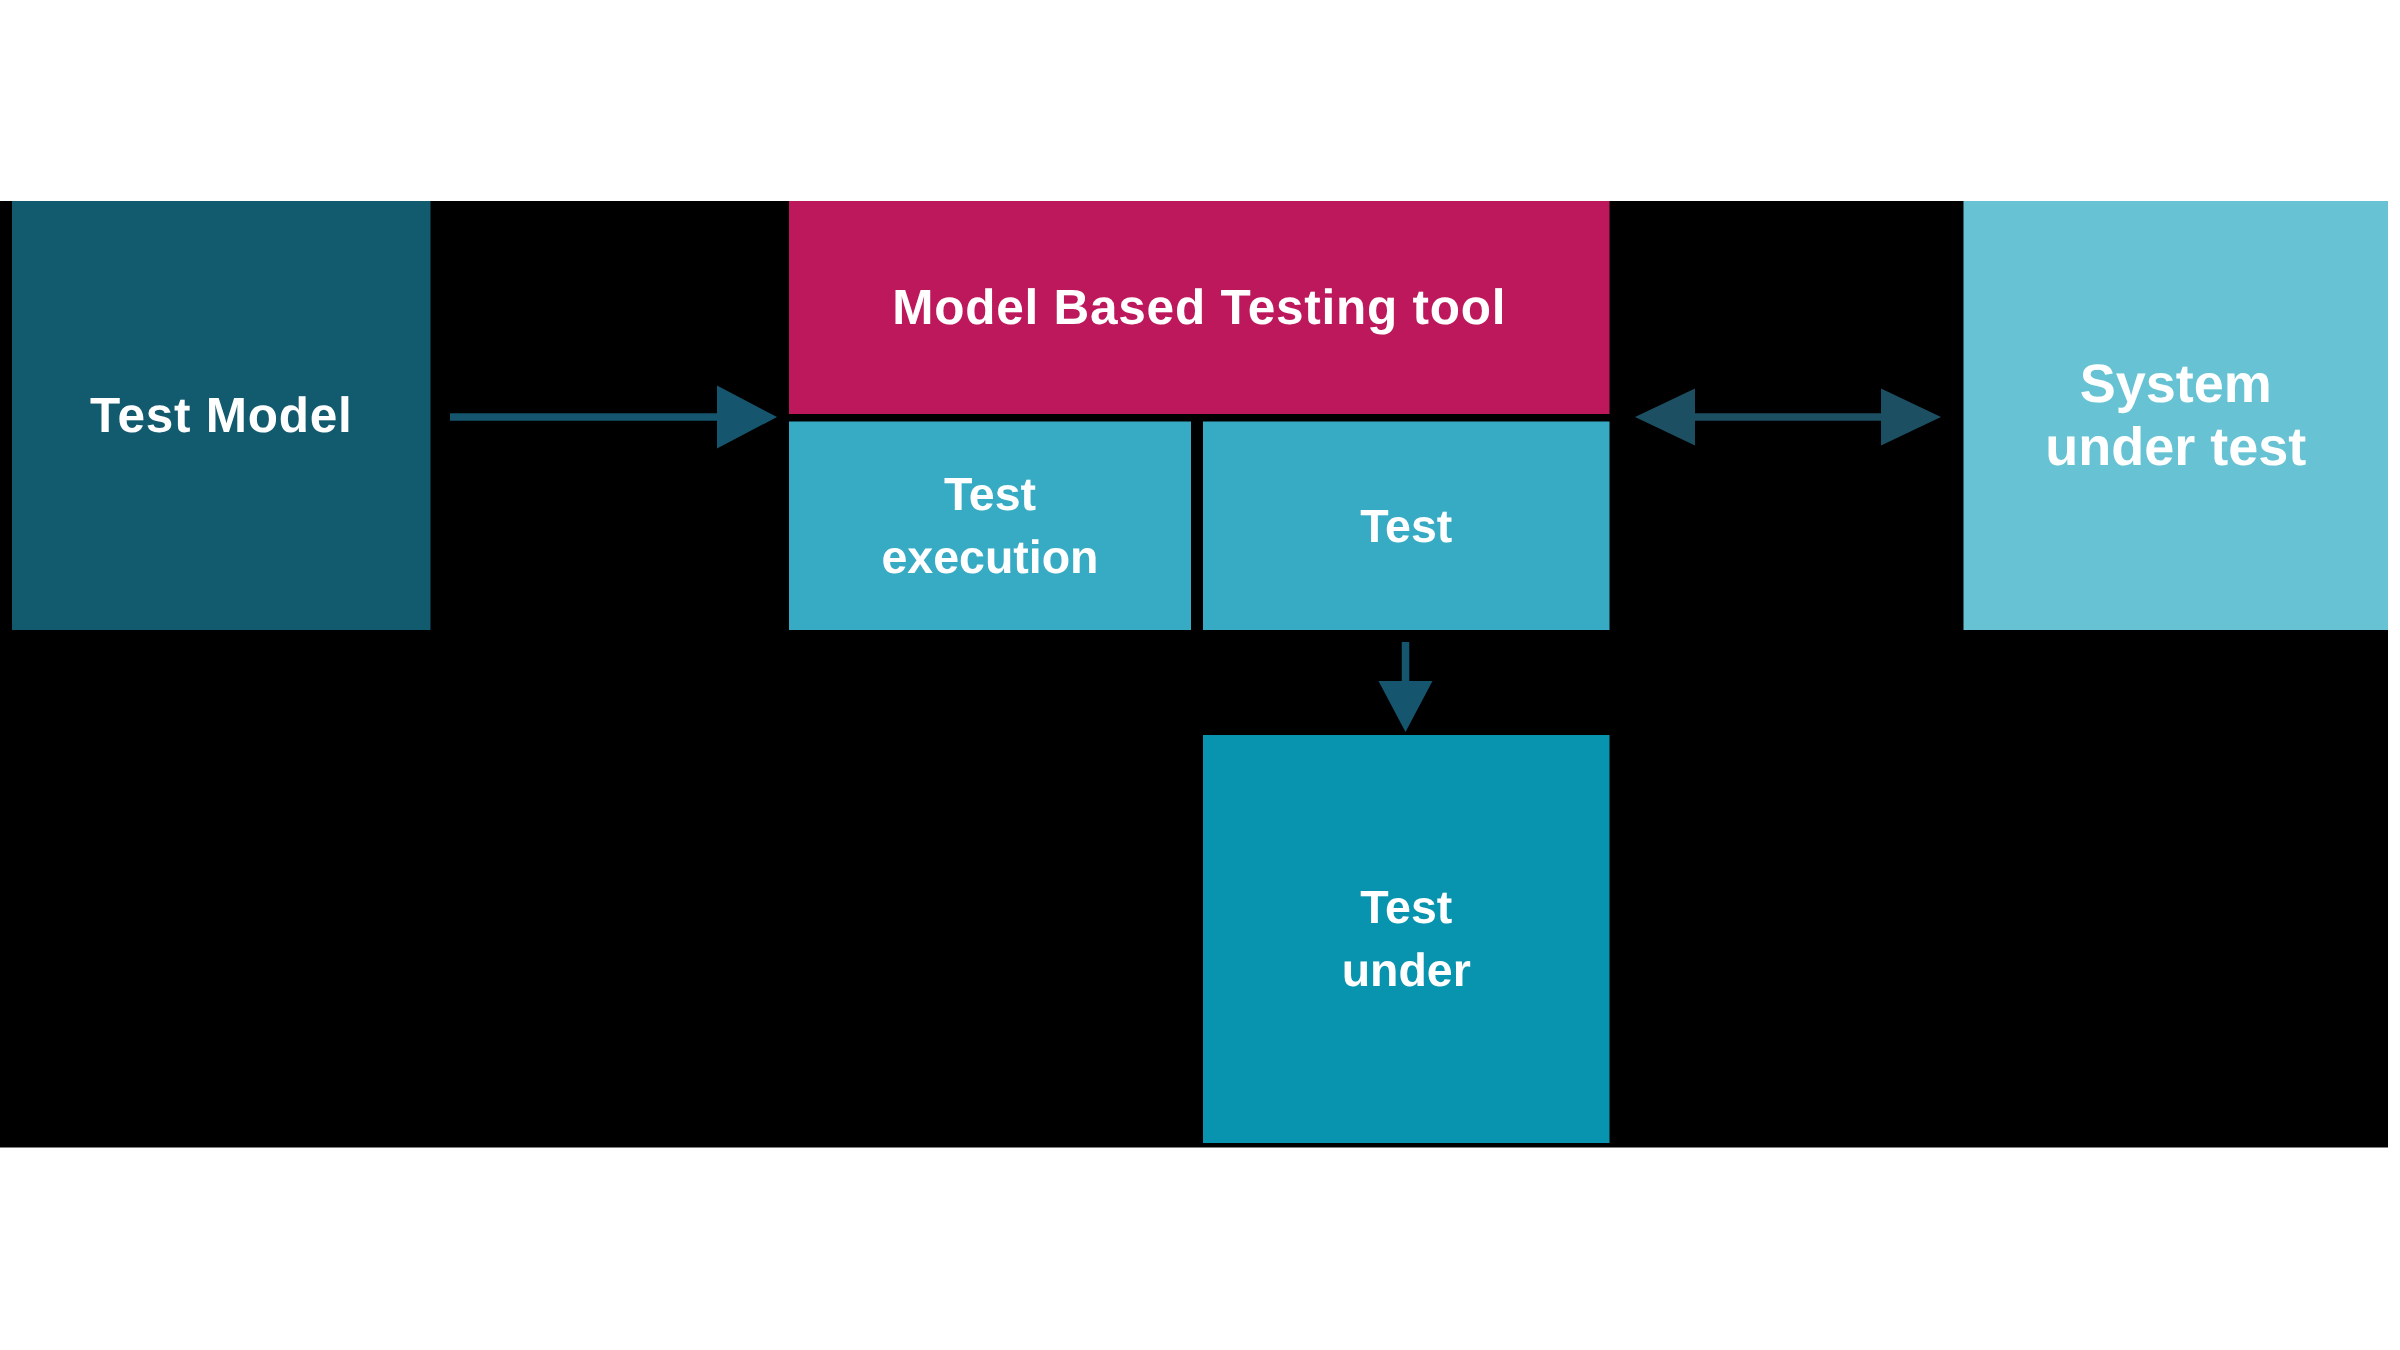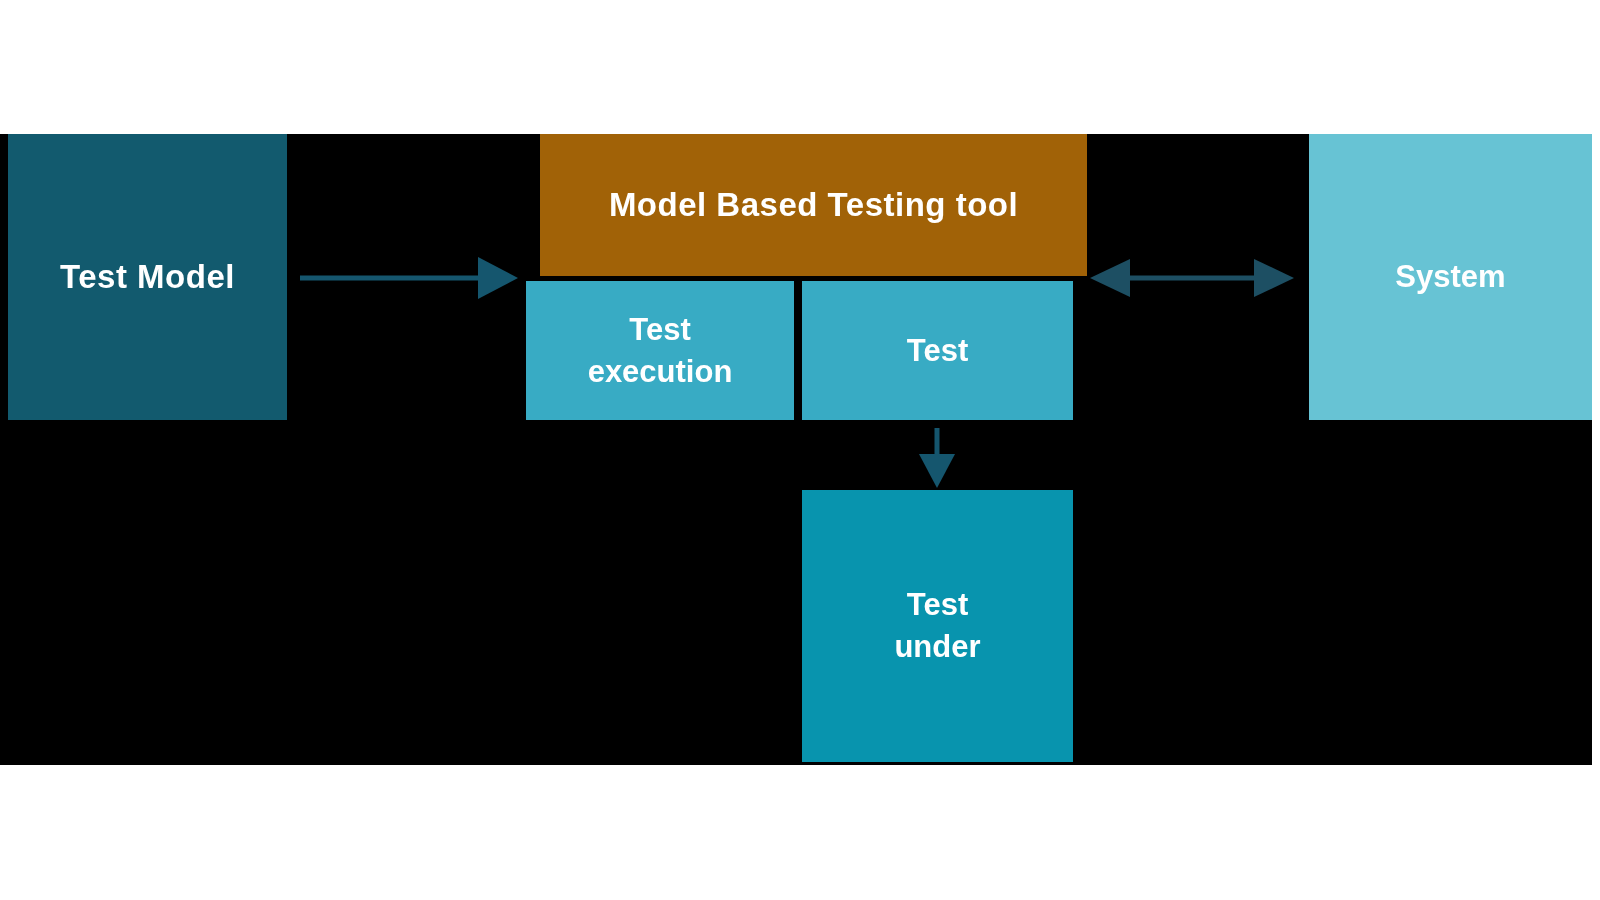--- a/index.html
+++ b/index.html
@@ -46,21 +46,21 @@
   .box-test-generation {
     left: 526px; top: 281px; width: 268px; height: 139px;
     font-size: 31px; line-height: 42px;
   }
   .box-test-execution {
     left: 802px; top: 281px; width: 271px; height: 139px;
     font-size: 31px; line-height: 42px;
   }
   .box-system-under-test {
     left: 1309px; top: 134px; width: 283px; height: 286px;
-    font-size: 31px; line-height: 42px;
+    font-size: 36px; line-height: 42px;
   }
   .box-test-report {
     left: 802px; top: 490px; width: 271px; height: 272px;
     font-size: 31px; line-height: 42px;
   }
   .arrow { position: absolute; display: block; }
   .arrow-model-to-tool { left: 298px; top: 251px; }
   .arrow-tool-system  { left: 1086px; top: 251px; }
   .arrow-execution-to-report { left: 915px; top: 426px; }
 </style>
@@ -68,40 +68,41 @@
 <body>
 
 <div class="page">
 
   <div class="canvas" style="background-color: rgb(0, 0, 0);"></div>
 
   <div class="box box-test-model" style="background-color: rgb(18, 90, 110);">
     <span class="line">Test Model</span>
   </div>
 
-  <div class="box box-mbt-tool" style="background-color: #a16207; margin-left: 14px;">
+  <div class="box box-mbt-tool" style="background-color: #be185d;">
     <span class="line">Model Based Testing tool</span>
   </div>
 
   <div class="box box-test-generation" style="background-color: rgb(56, 171, 196);">
     <span>
       <span class="line">Test</span>
       <span class="line">execution</span>
     </span>
   </div>
 
   <div class="box box-test-execution" style="background-color: rgb(56, 171, 196);">
     <span>
       <span class="line">Test</span>
     </span>
   </div>
 
   <div class="box box-system-under-test" style="background-color: rgb(103, 195, 212);">
     <span>
       <span class="line">System</span>
+      <span class="line">under test</span>
     </span>
   </div>
 
   <div class="box box-test-report" style="background-color: rgb(8, 148, 174);">
     <span>
       <span class="line">Test</span>
       <span class="line">under</span>
     </span>
   </div>
 

